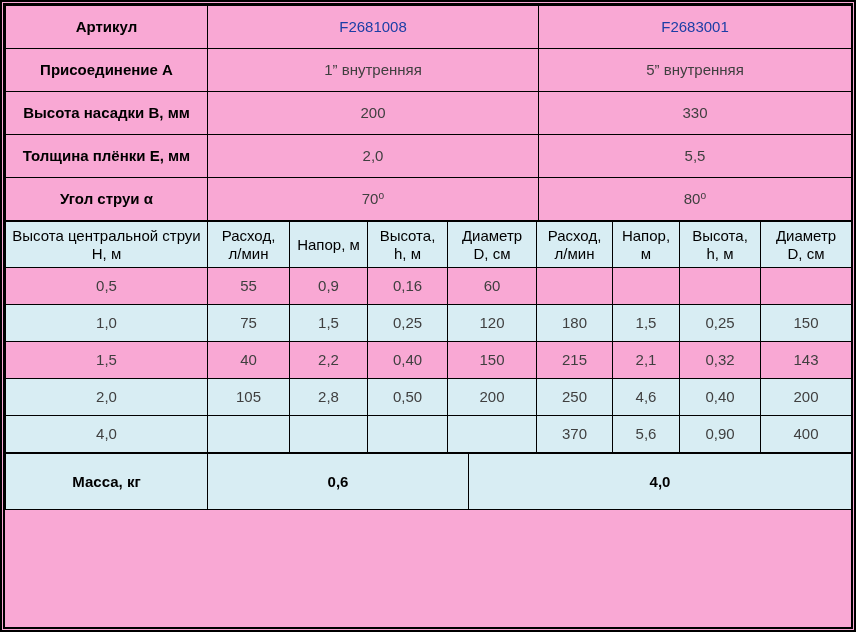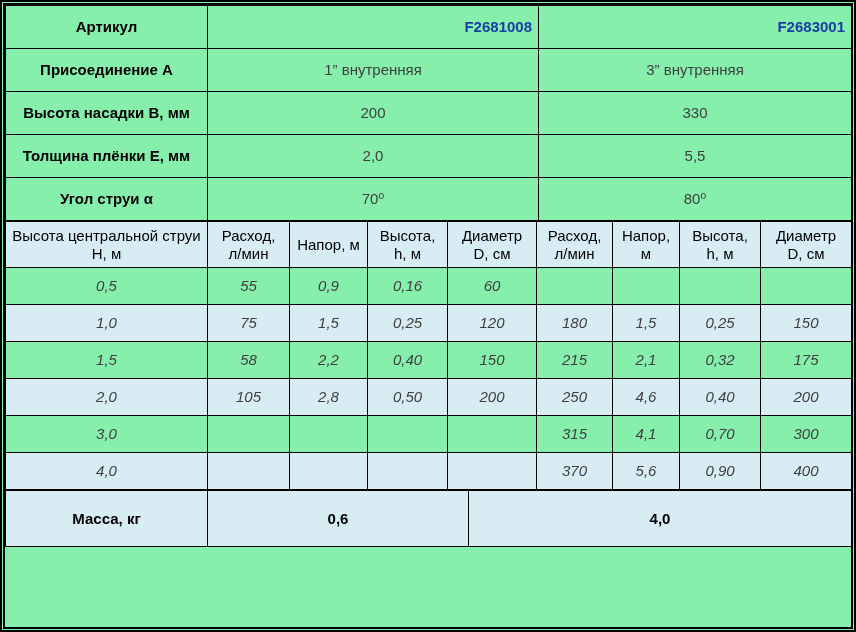--- a/index.html
+++ b/index.html
@@ -1,48 +1,48 @@
 <!DOCTYPE html>
 <html><head>
 <meta charset="utf-8">
 <style>
   html, body { margin: 0; padding: 0; background: #fff; }
   .sheet {
     width: 856px;
     height: 632px;
     box-sizing: border-box;
     border: 5px double #000;
-    background: #86efac;
+    background: #f9a8d4;
     font-family: "Liberation Sans", "DejaVu Sans", sans-serif;
     overflow: hidden;
   }
   table {
     border-collapse: collapse;
     width: 100%;
     table-layout: fixed;
   }
   td {
     border: 1px solid #000;
     text-align: center;
     vertical-align: middle;
     padding: 2px 6px;
     font-size: 15px;
     line-height: 1.2;
     color: #3f3f3f;
     box-sizing: border-box;
     overflow: hidden;
   }
   .lbl   { font-weight: bold; color: #000; }
-  .article { color: #1b3ea6; font-weight: bold; text-align: right; }
+  .article { color: #1b3ea6; font-weight: normal; }
   .b     { font-weight: bold; color: #000; }
   .hl td { background: #d8edf3; }
   .hdr td { background: #d8edf3; font-weight: normal; color: #000; }
   .t-specs tr { height: 43px; }
   .t-perf tr.hdr { height: 46px; }
-  .t-perf tr.data { height: 37px; font-style: italic; }
+  .t-perf tr.data { height: 37px; }
   .t-mat tr  { height: 42px; }
   .t-mass tr { height: 56px; }
 </style>
 </head>
 <body>
 
 <div class="sheet">
 
   <table class="t-specs">
     <colgroup>
@@ -52,21 +52,21 @@
       </colgroup>
     <tbody>
         <tr>
       <td class="lbl">Артикул</td>
       <td class="article">F2681008</td>
       <td class="article">F2683001</td>
     </tr>
     <tr>
       <td class="lbl">Присоединение А</td>
       <td>1” внутренняя</td>
-      <td>3” внутренняя</td>
+      <td>5” внутренняя</td>
     </tr>
     <tr>
       <td class="lbl">Высота насадки В, мм</td>
       <td>200</td>
       <td>330</td>
     </tr>
     <tr>
       <td class="lbl">Толщина плёнки Е, мм</td>
       <td>2,0</td>
       <td>5,5</td>
@@ -120,50 +120,39 @@
       <td>1,5</td>
       <td>0,25</td>
       <td>120</td>
       <td>180</td>
       <td>1,5</td>
       <td>0,25</td>
       <td>150</td>
     </tr>
     <tr class="data">
       <td>1,5</td>
-      <td>58</td>
+      <td>40</td>
       <td>2,2</td>
       <td>0,40</td>
       <td>150</td>
       <td>215</td>
       <td>2,1</td>
       <td>0,32</td>
-      <td>175</td>
+      <td>143</td>
     </tr>
     <tr class="data hl">
       <td>2,0</td>
       <td>105</td>
       <td>2,8</td>
       <td>0,50</td>
       <td>200</td>
       <td>250</td>
       <td>4,6</td>
       <td>0,40</td>
       <td>200</td>
-    </tr>
-    <tr class="data">
-      <td>3,0</td>
-      <td></td>
-      <td></td>
-      <td></td>
-      <td></td>
-      <td>315</td>
-      <td>4,1</td>
-      <td>0,70</td>
-      <td>300</td>
     </tr>
     <tr class="data hl">
       <td>4,0</td>
       <td></td>
       <td></td>
       <td></td>
       <td></td>
       <td>370</td>
       <td>5,6</td>
       <td>0,90</td>

